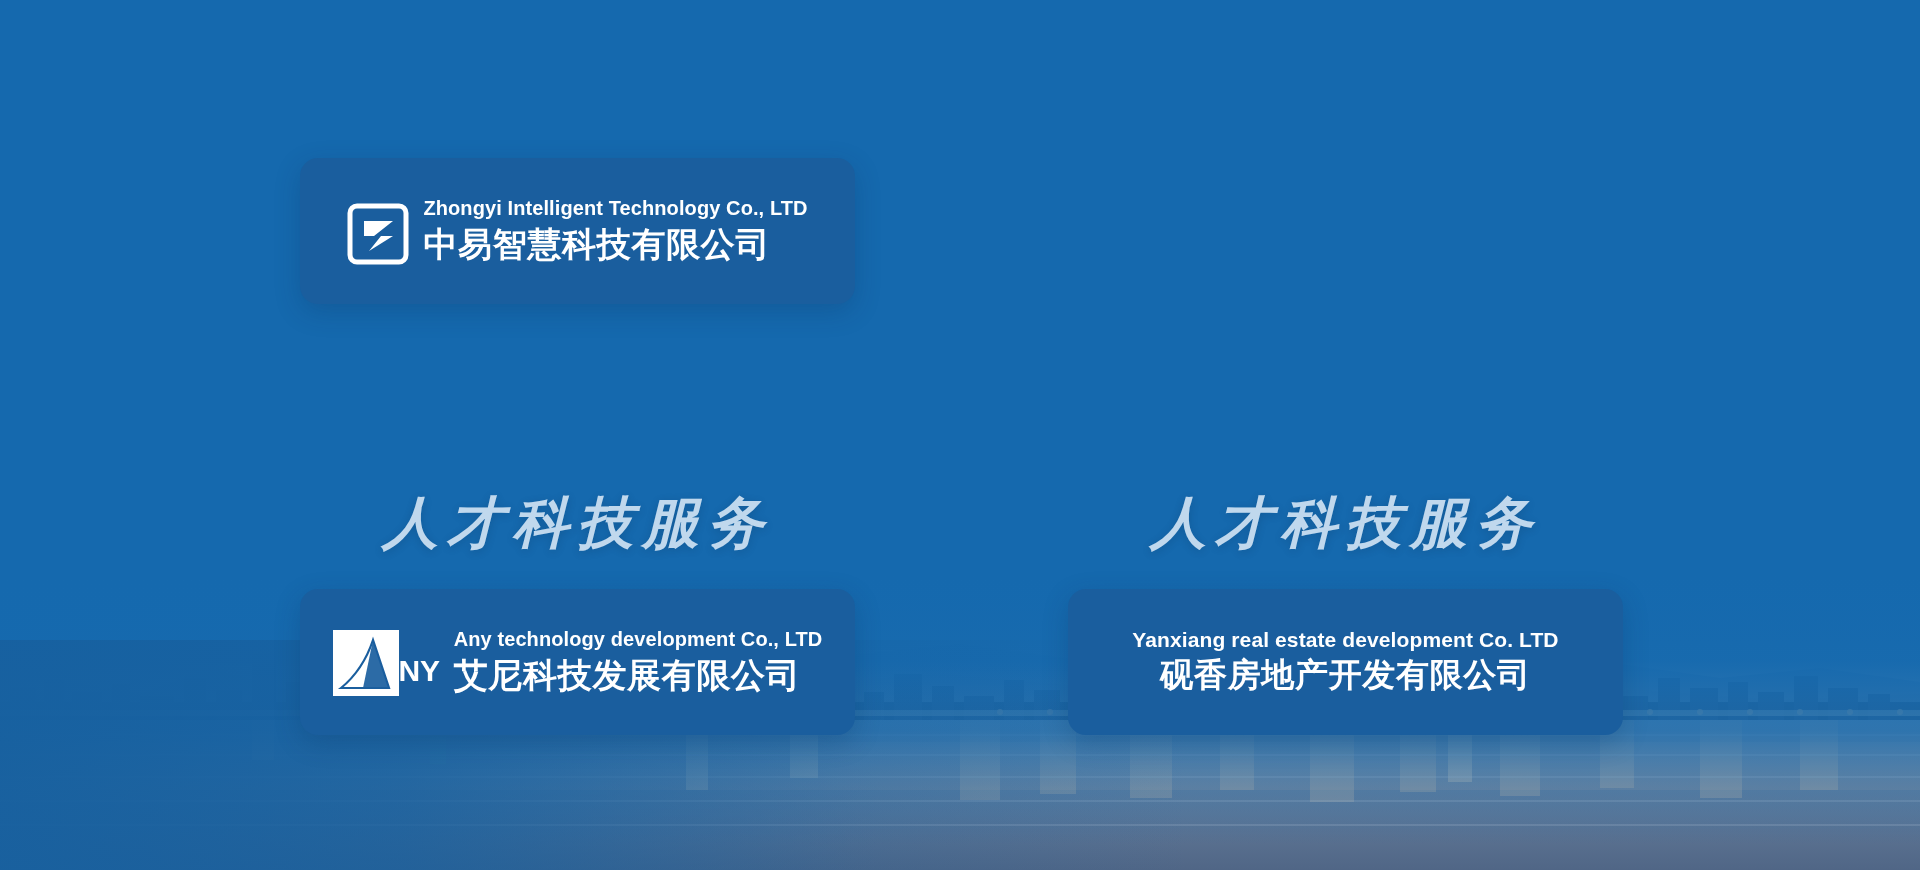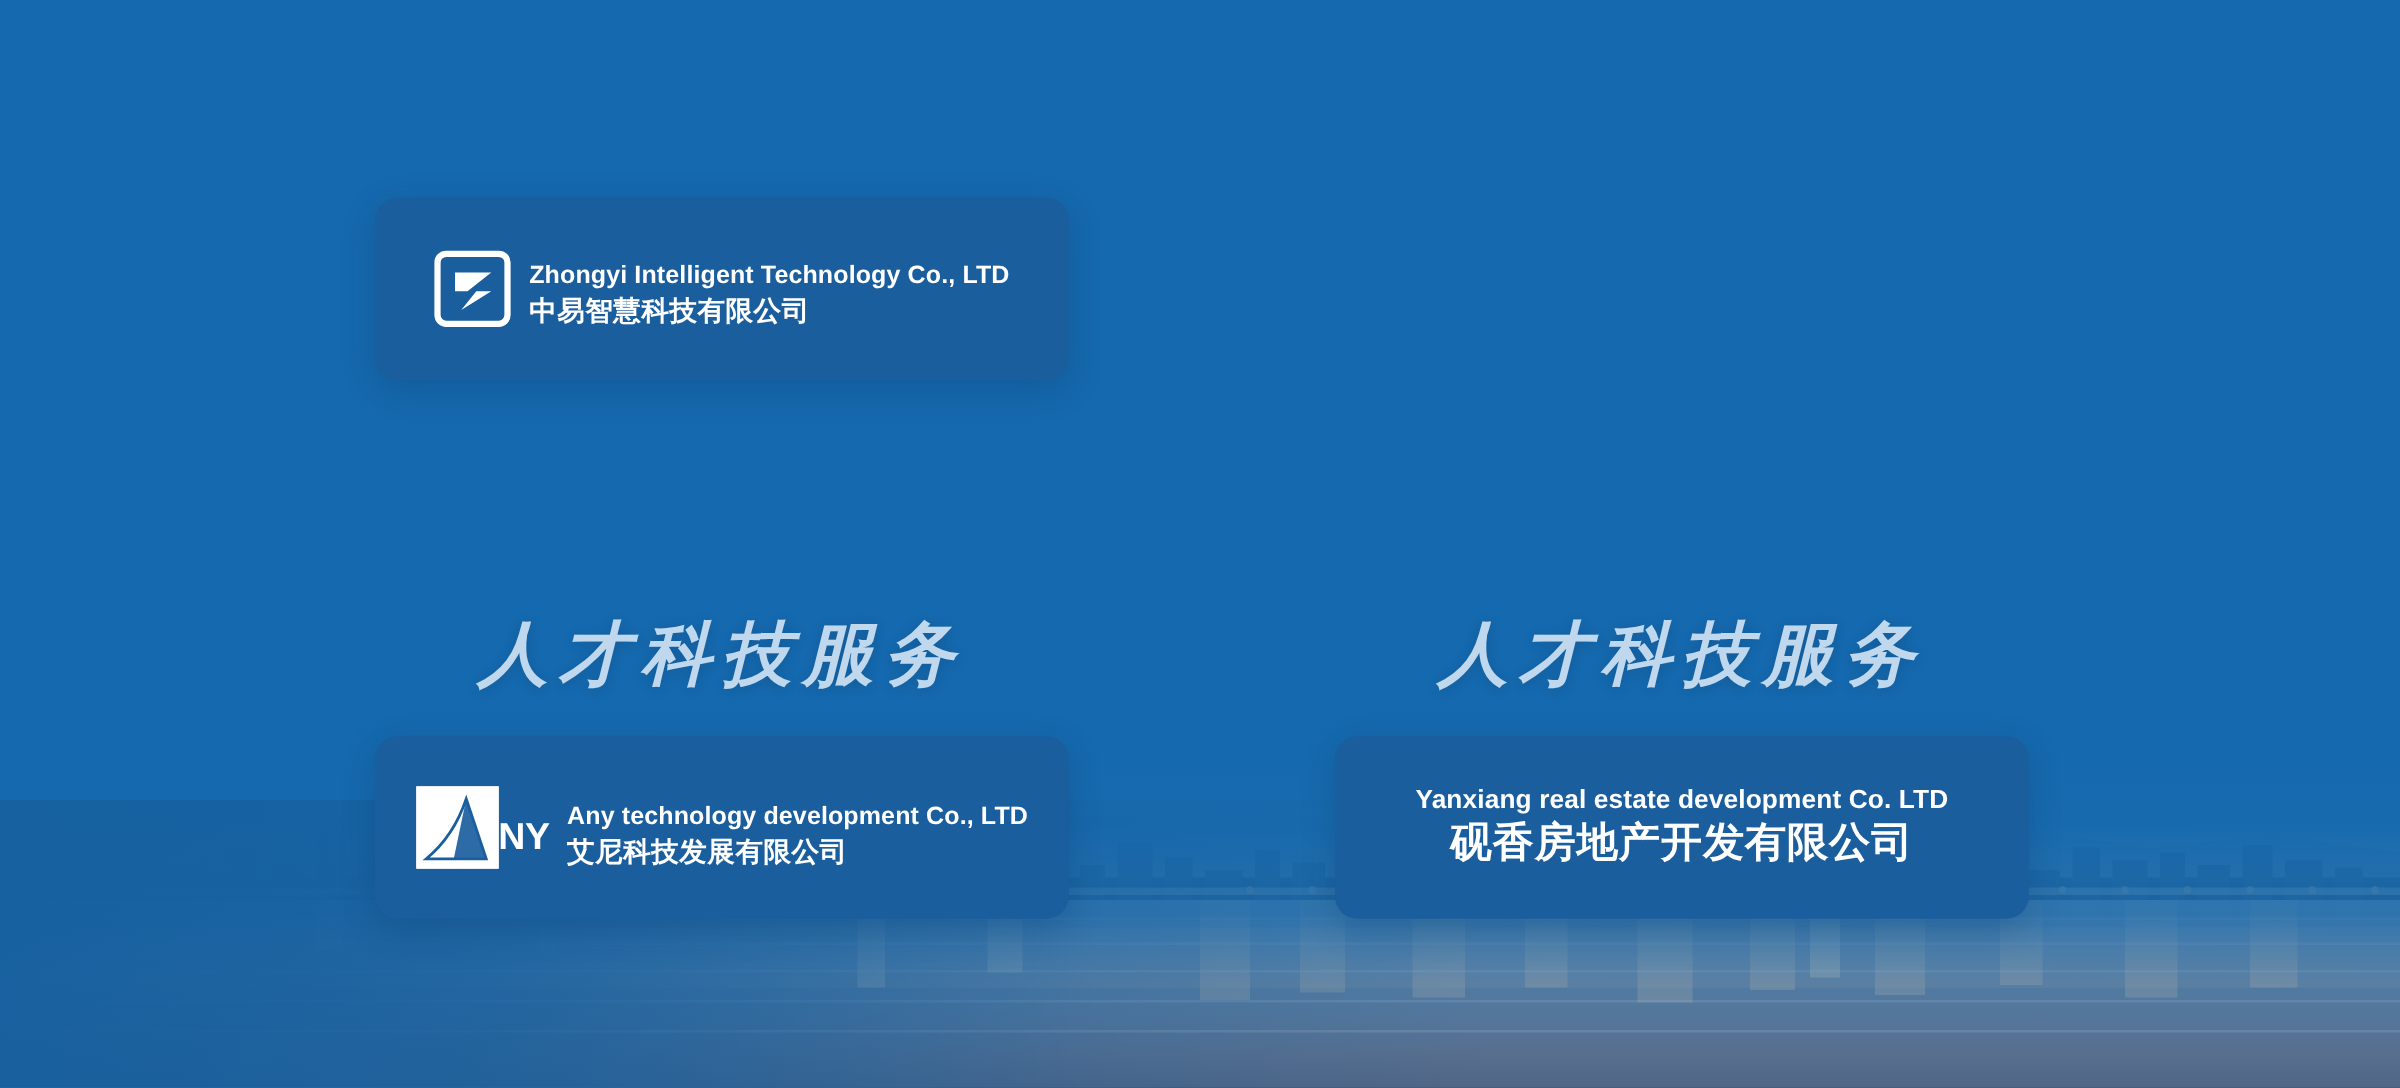--- a/index.html
+++ b/index.html
@@ -94,21 +94,21 @@
   .name-en {
     color:#ffffff;
     font-size:20px;
     font-weight:600;
     letter-spacing:.005em;
     white-space:nowrap;
     line-height:1.15;
   }
   .name-cn {
     color:#ffffff;
-    font-size:22px;
+    font-size:34px;
     font-weight:700;
     letter-spacing:.02em;
     white-space:nowrap;
     line-height:1.2;
   }
   .names.center { align-items:center; }
   .names.center .name-en { font-size:21px; }
   .names.center .name-cn { font-size:33px;font-family:Liberation Serif, serif; }
 
   

